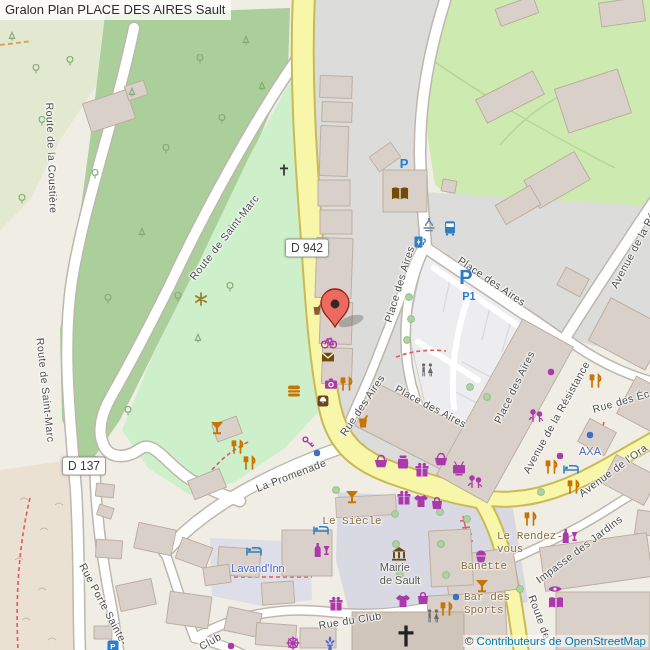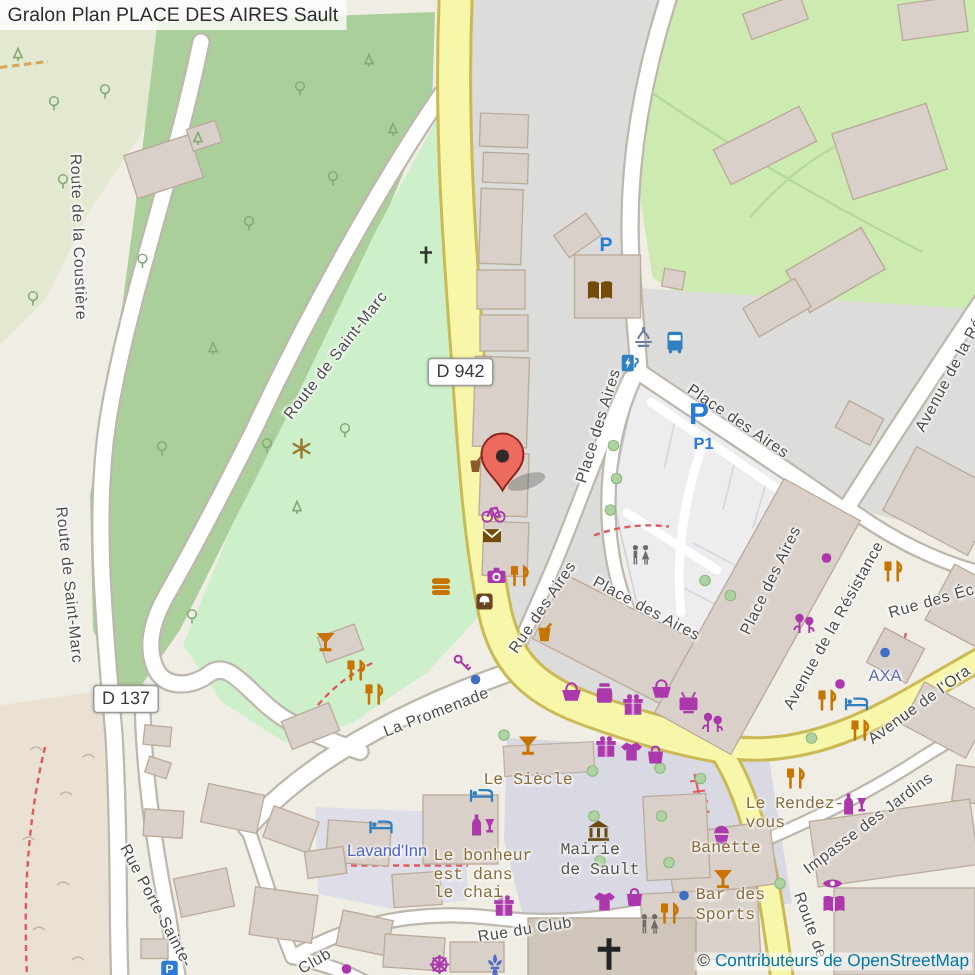--- a/index.html
+++ b/index.html
@@ -9,21 +9,21 @@
   #map svg.base{position:absolute;left:0;top:0;}
   .slabel{position:absolute;font-size:10.5px;letter-spacing:.45px;color:#4d4d4d;
           white-space:nowrap;transform:translate(-50%,-50%) rotate(var(--r,0deg));
           text-shadow:0 0 2px #fff,0 0 2px #fff,0 0 3px #fff,1px 1px 2px #fff,-1px -1px 2px #fff;}
   .poi{position:absolute;font-size:11px;white-space:pre-line;line-height:1.15;
        transform:translate(-50%,-50%);
        text-shadow:0 0 2px #fff,0 0 2px #fff,0 0 3px #fff,1px 1px 2px #fff;}
   .poi.brown{color:#8a6d3b;font-family:Liberation Mono, monospace;}
   .poi.blue{color:#4a62c9;}
   .poi.slate{color:#5a6db3;}
-  .poi.dark{color:#56564a;font-family:Liberation Mono, monospace;}
+  .poi.dark{color:#56564a;}
   .shield{position:absolute;transform:translate(-50%,-50%);background:#fff;border:1.5px solid #9a9a96;
           border-radius:3px;padding:0 5px;font-size:12px;color:#3c3c3c;line-height:17px;box-shadow:0 0 2px rgba(0,0,0,.15);}
   .pmark{position:absolute;transform:translate(-50%,-50%);color:#2a7bd4;font-weight:bold;}
   .ptiny{position:absolute;transform:translate(-50%,-50%);width:11px;height:11px;background:#2a7bd4;
          color:#fff;font-size:8px;font-weight:bold;text-align:center;line-height:11px;border-radius:2px;}
   #title{position:absolute;left:0;top:0;background:rgba(255,255,255,.78);color:#2e2e2e;
          font-size:13px;padding:2px 6px 3px 5px;z-index:40;}
   #attrib{position:absolute;right:2px;bottom:3px;font-size:11.5px;background:rgba(255,255,255,.55);
           padding:0 2px;z-index:40;color:#444;}
   #attrib .lnk{color:#0078a8;text-decoration:none;}
@@ -516,23 +516,20 @@
     <div class="slabel" style="left:291px;top:475px;--r:-21deg">La Promenade</div>
     <div class="slabel" style="left:350px;top:620px;--r:-9deg">Rue du Club</div>
     <div class="slabel" style="left:210px;top:641px;--r:-30deg">Club</div>
     <div class="slabel" style="left:104px;top:604px;--r:62deg">Rue Porte Sainte-</div>
 
     <div class="shield" style="left:307px;top:248px">D 942</div>
     <div class="shield" style="left:84px;top:466px">D 137</div>
 
     <div class="poi brown" style="left:352px;top:521px">Le Siècle</div>
     <div class="poi blue" style="left:258px;top:568px">Lavand'Inn</div>
-    <div class="poi brown" style="left:322px;top:584px">Le bonheur
-est dans
-le chai</div>
     <div class="poi dark" style="left:400px;top:574px">Mairie
 de Sault</div>
     <div class="poi brown" style="left:530px;top:543px">Le Rendez-
 vous</div>
     <div class="poi brown" style="left:484px;top:566px">Banette</div>
     <div class="poi brown" style="left:487px;top:604px">Bar des
 Sports</div>
     <div class="poi slate" style="left:590px;top:451px">AXA</div>
 
     <div class="pmark" style="left:466px;top:277px;font-size:20px">P</div>

